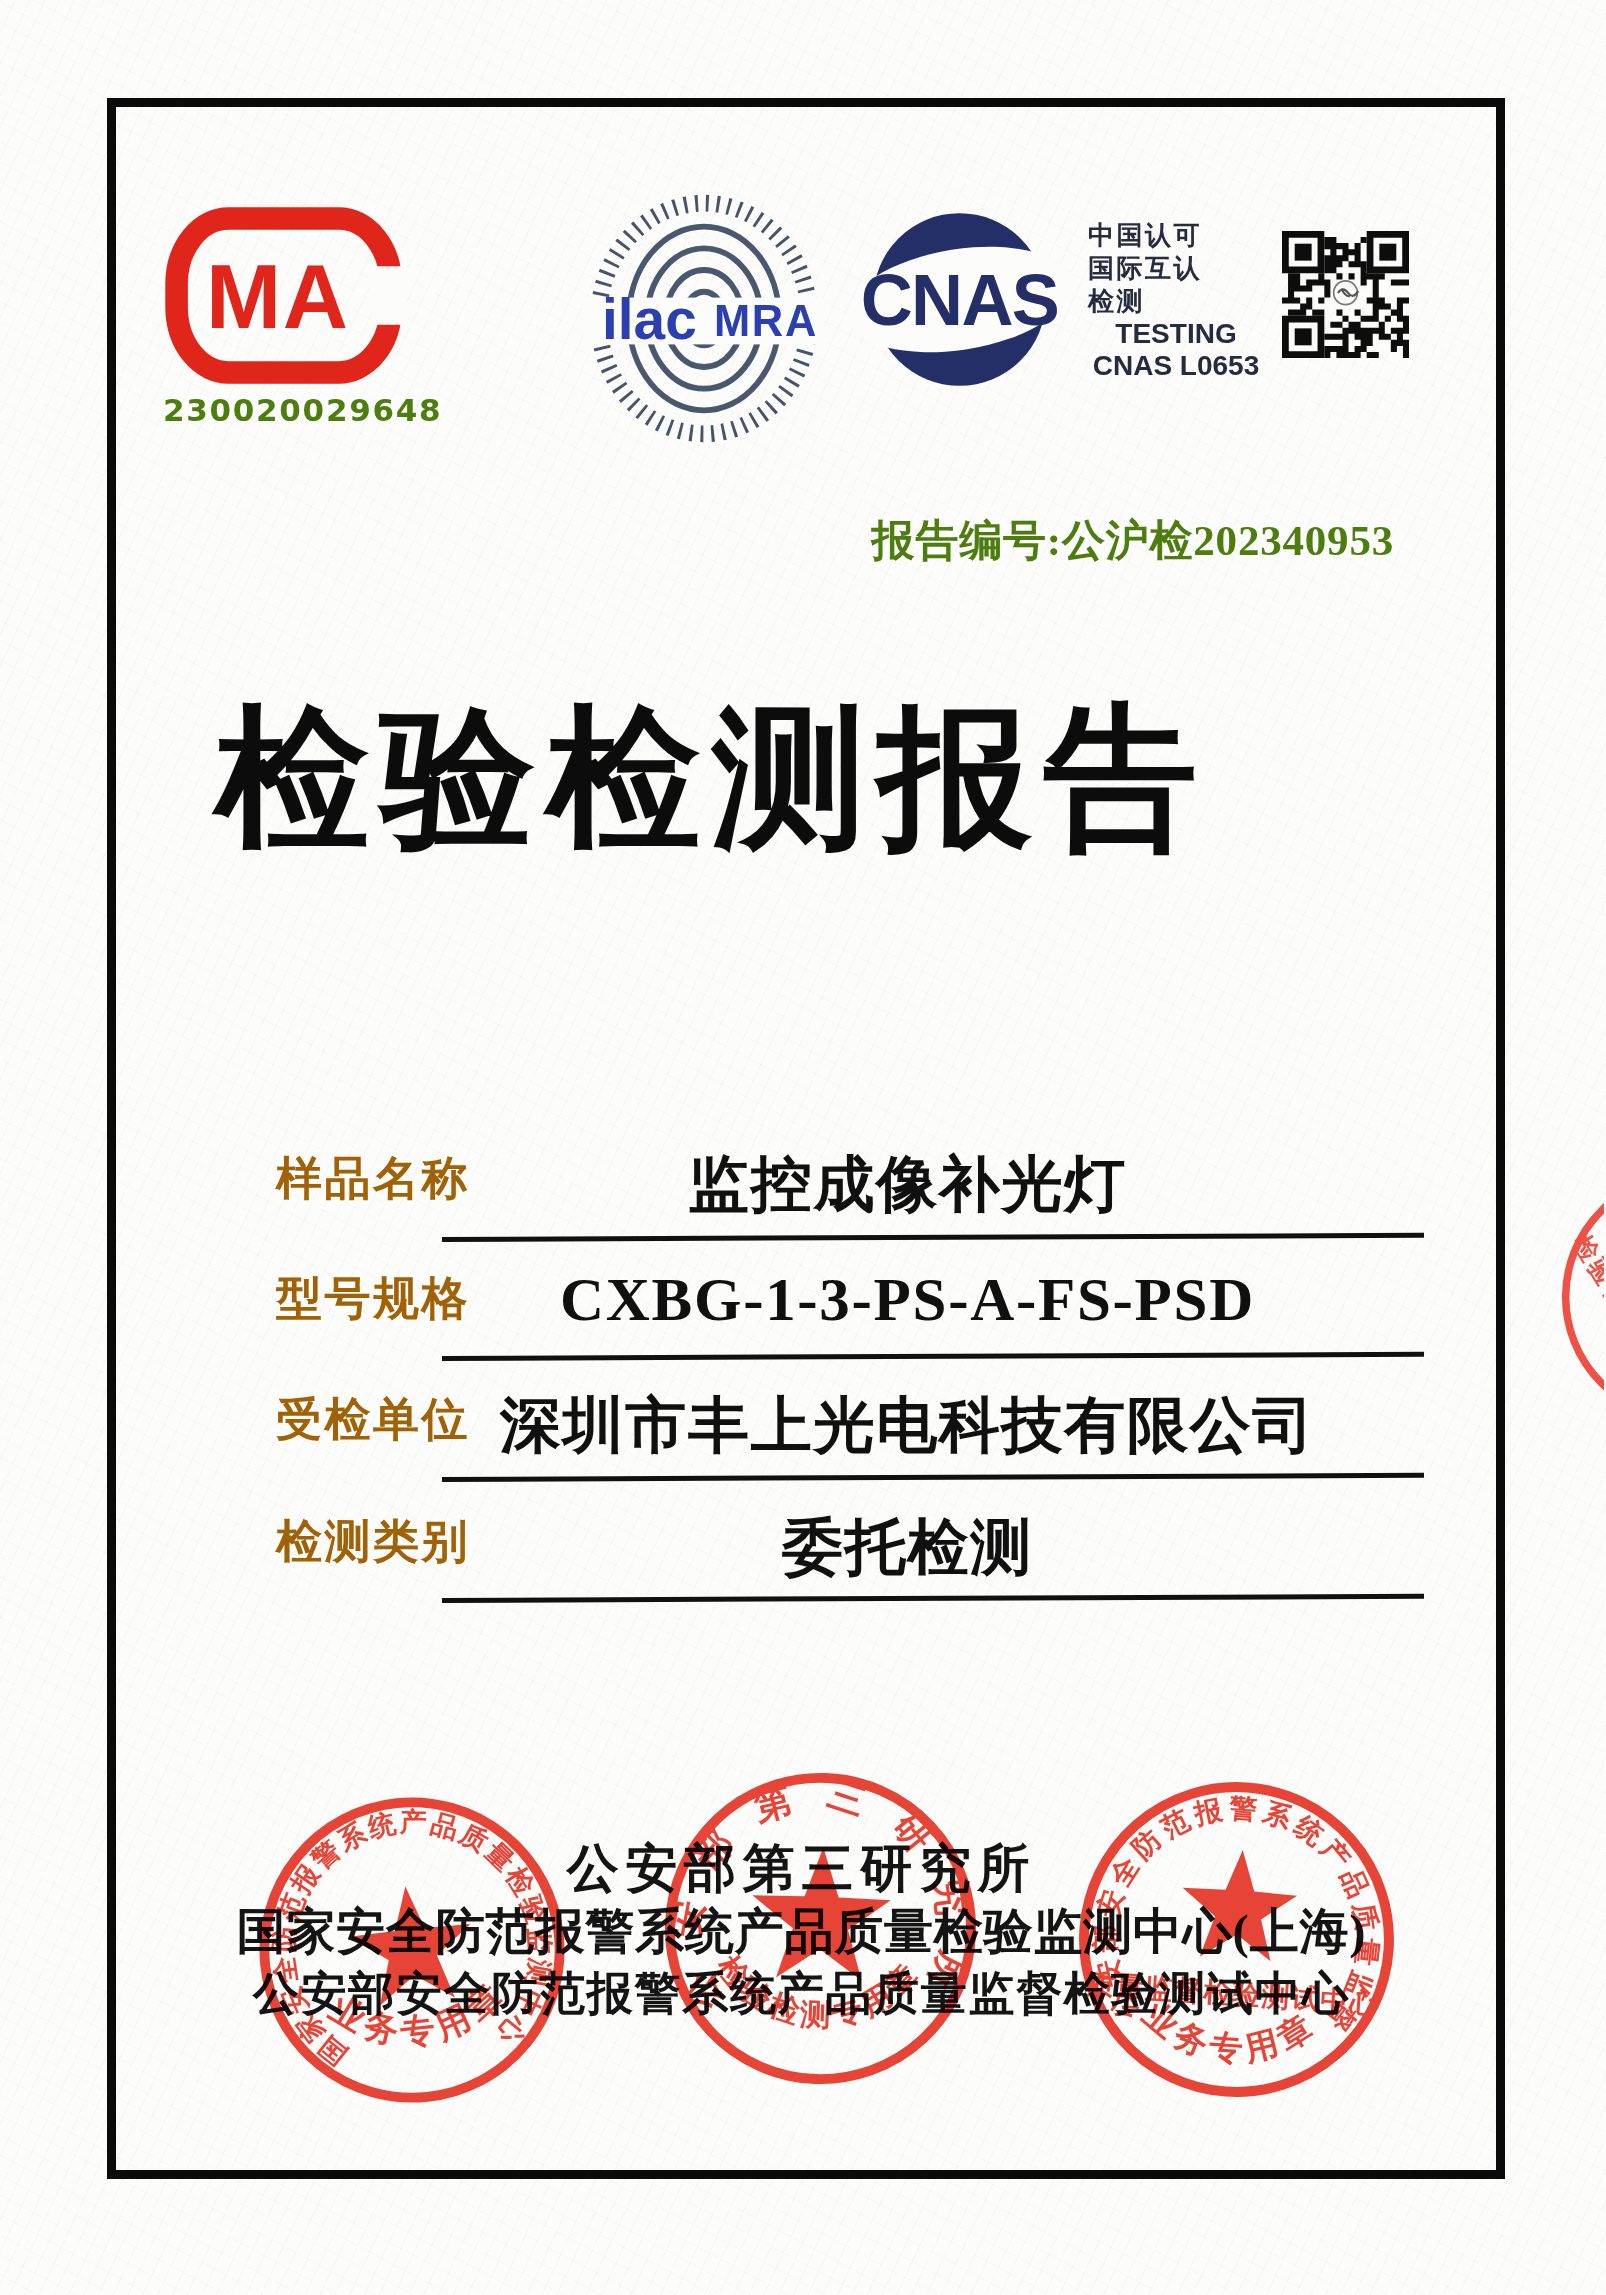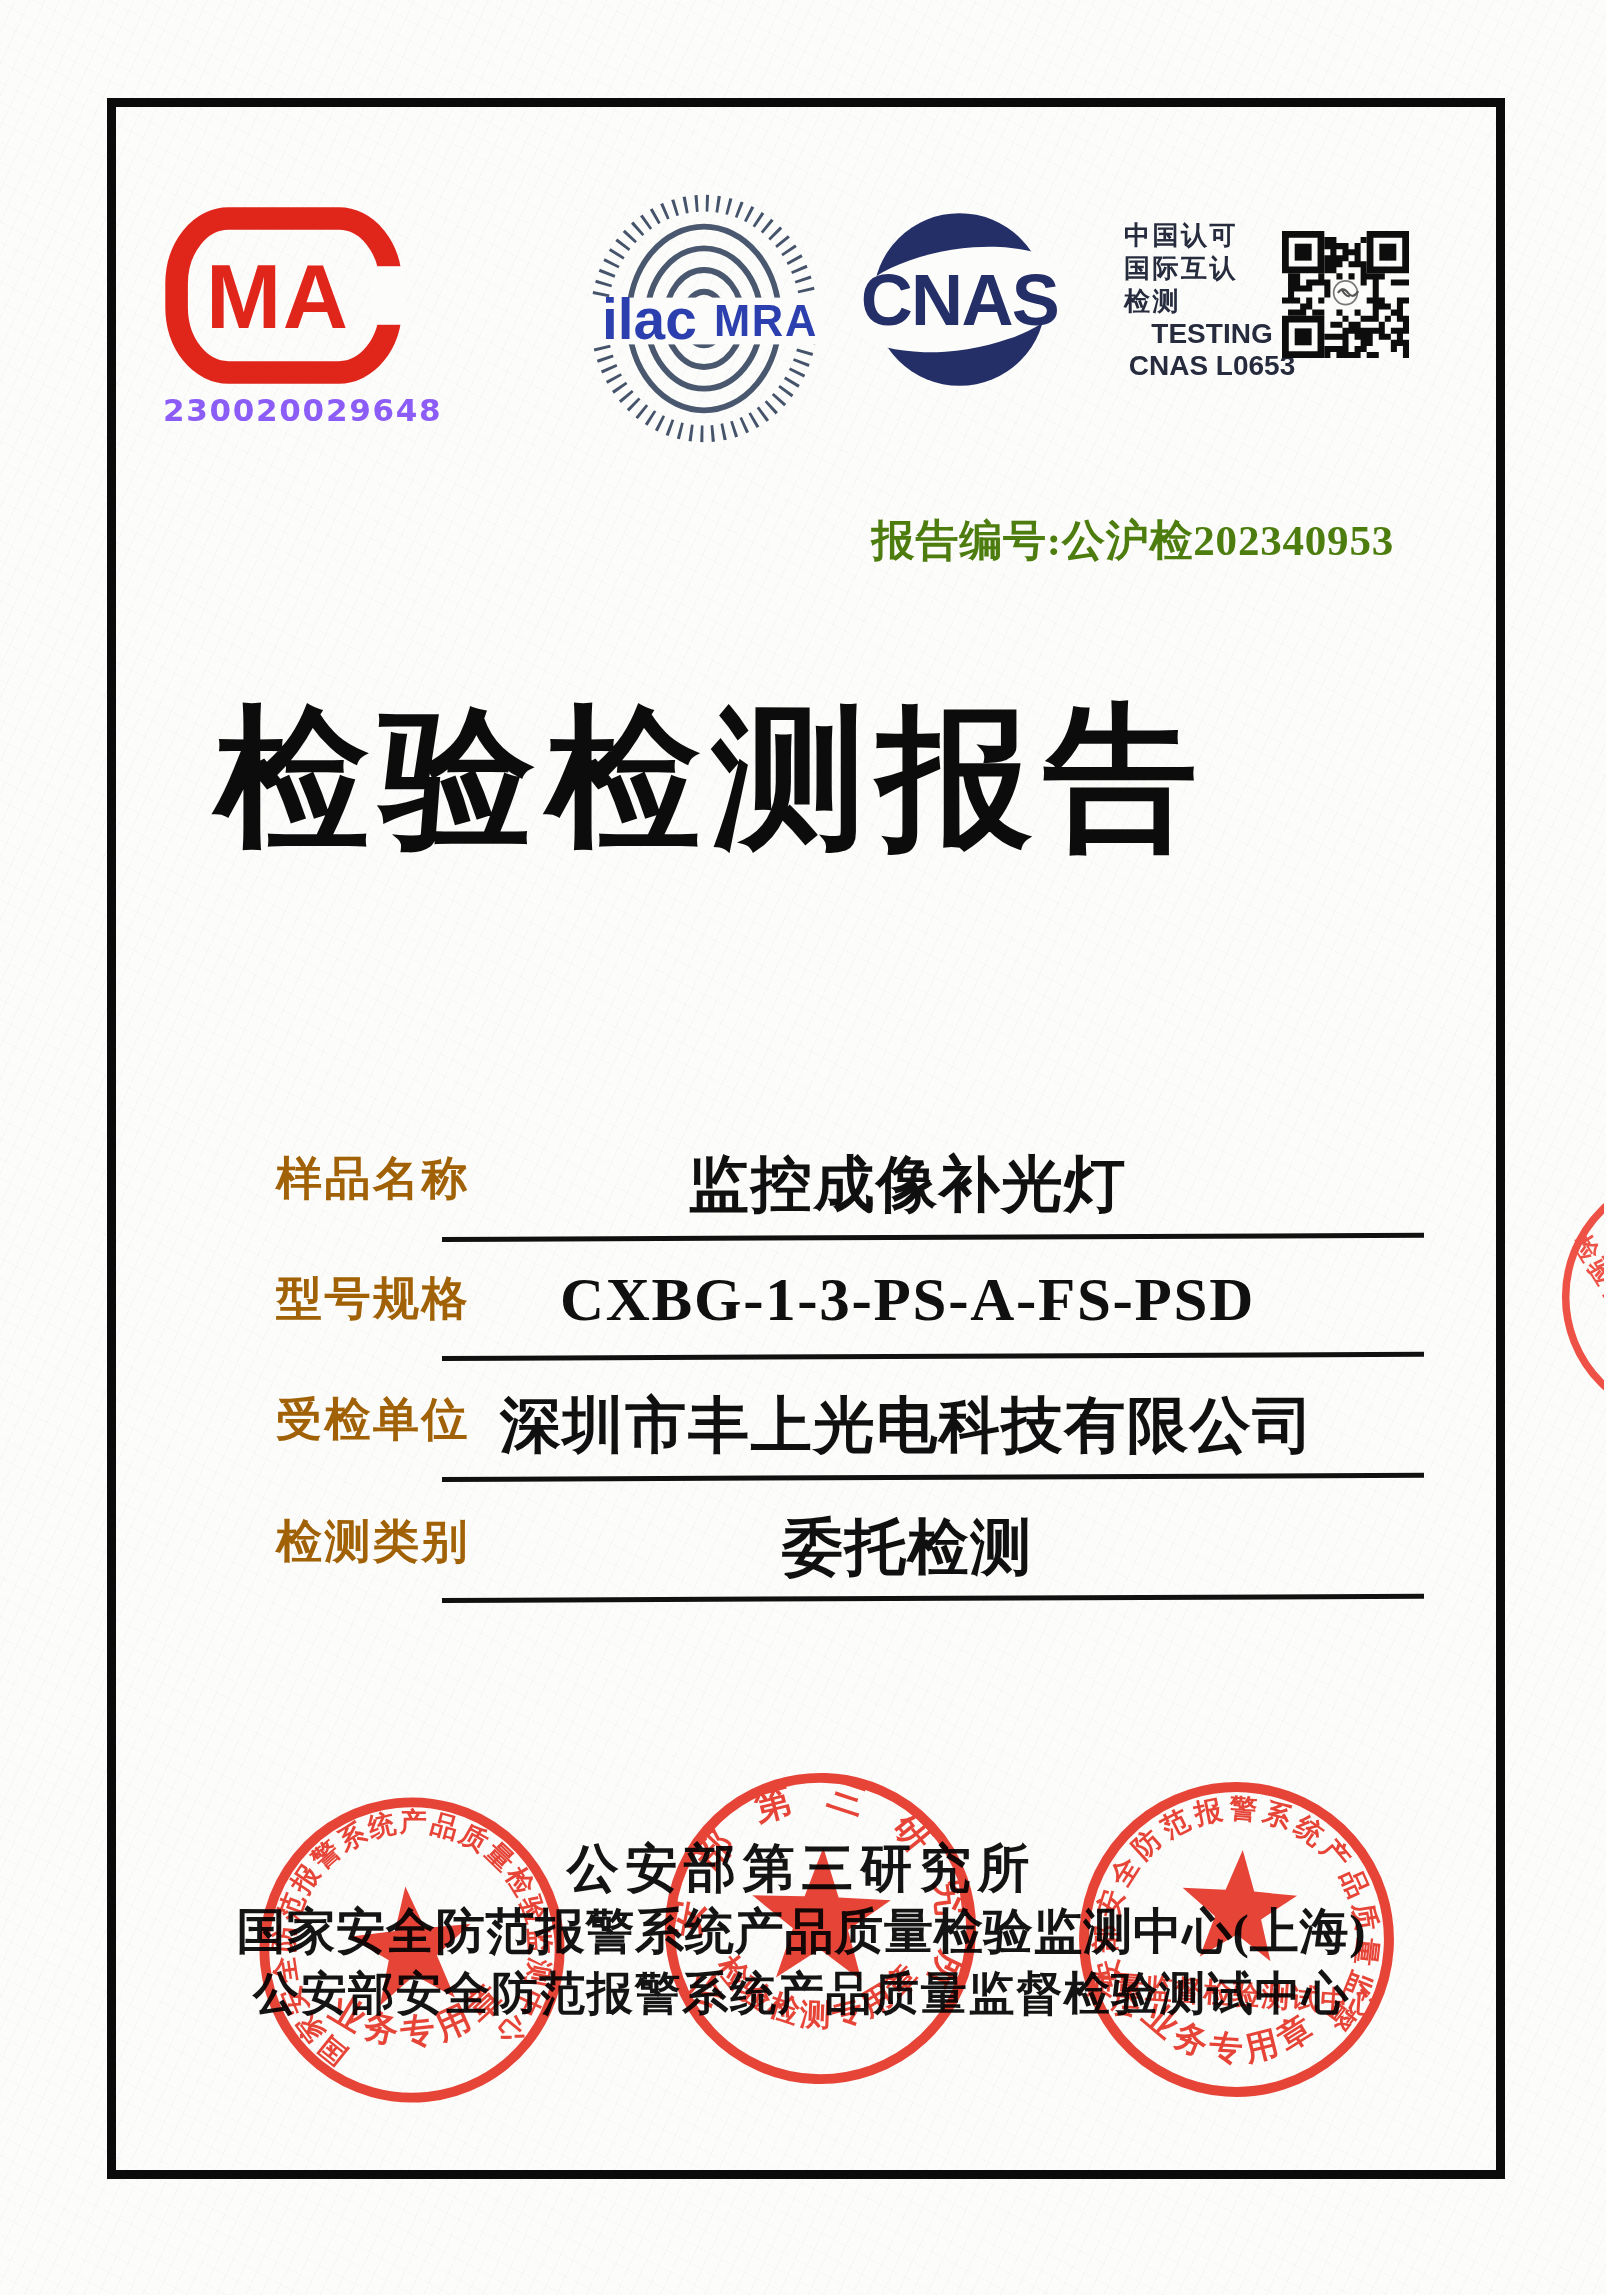--- a/index.html
+++ b/index.html
@@ -15,25 +15,25 @@
       repeating-linear-gradient(28deg, rgba(110,120,150,.035) 0 0.8px, transparent 0.8px 17.6px);
   }
   .abs{position:absolute;}
   .page-border{
     left:107px;top:98px;width:1380px;height:2063px;
     border:9.2px solid #0b0b0b;
   }
   .cma-number{
     left:163px;top:392px;width:243px;text-align:center;
     font-family:"DejaVu Sans","Liberation Sans",sans-serif;
-    font-weight:bold;font-size:31px;letter-spacing:1.7px;color:#8b5cf6;
+    font-weight:bold;font-size:31px;letter-spacing:1.7px;color:#4d7c0f;
   }
   .accred{
     left:1088px;top:219px;width:176px;color:#262c3e;
-    font-family:"Liberation Sans","DejaVu Sans",sans-serif;font-weight:bold;margin-left:36px;
+    font-family:"Liberation Sans","DejaVu Sans",sans-serif;font-weight:bold;
   }
   .accred .cjk{font-size:26px;line-height:33px;letter-spacing:2.5px;}
   .accred .lat{font-size:28px;line-height:32px;letter-spacing:0px;text-align:center;}
   .report-number{
     left:803px;top:512px;width:591px;text-align:right;
     font-size:43px;font-weight:bold;color:#4d7c0f;letter-spacing:0.8px;
   }
   .report-title{
     left:107px;top:676px;width:1210px;text-align:center;
     font-size:154px;font-weight:bold;color:#0c0c0c;letter-spacing:11.7px;

